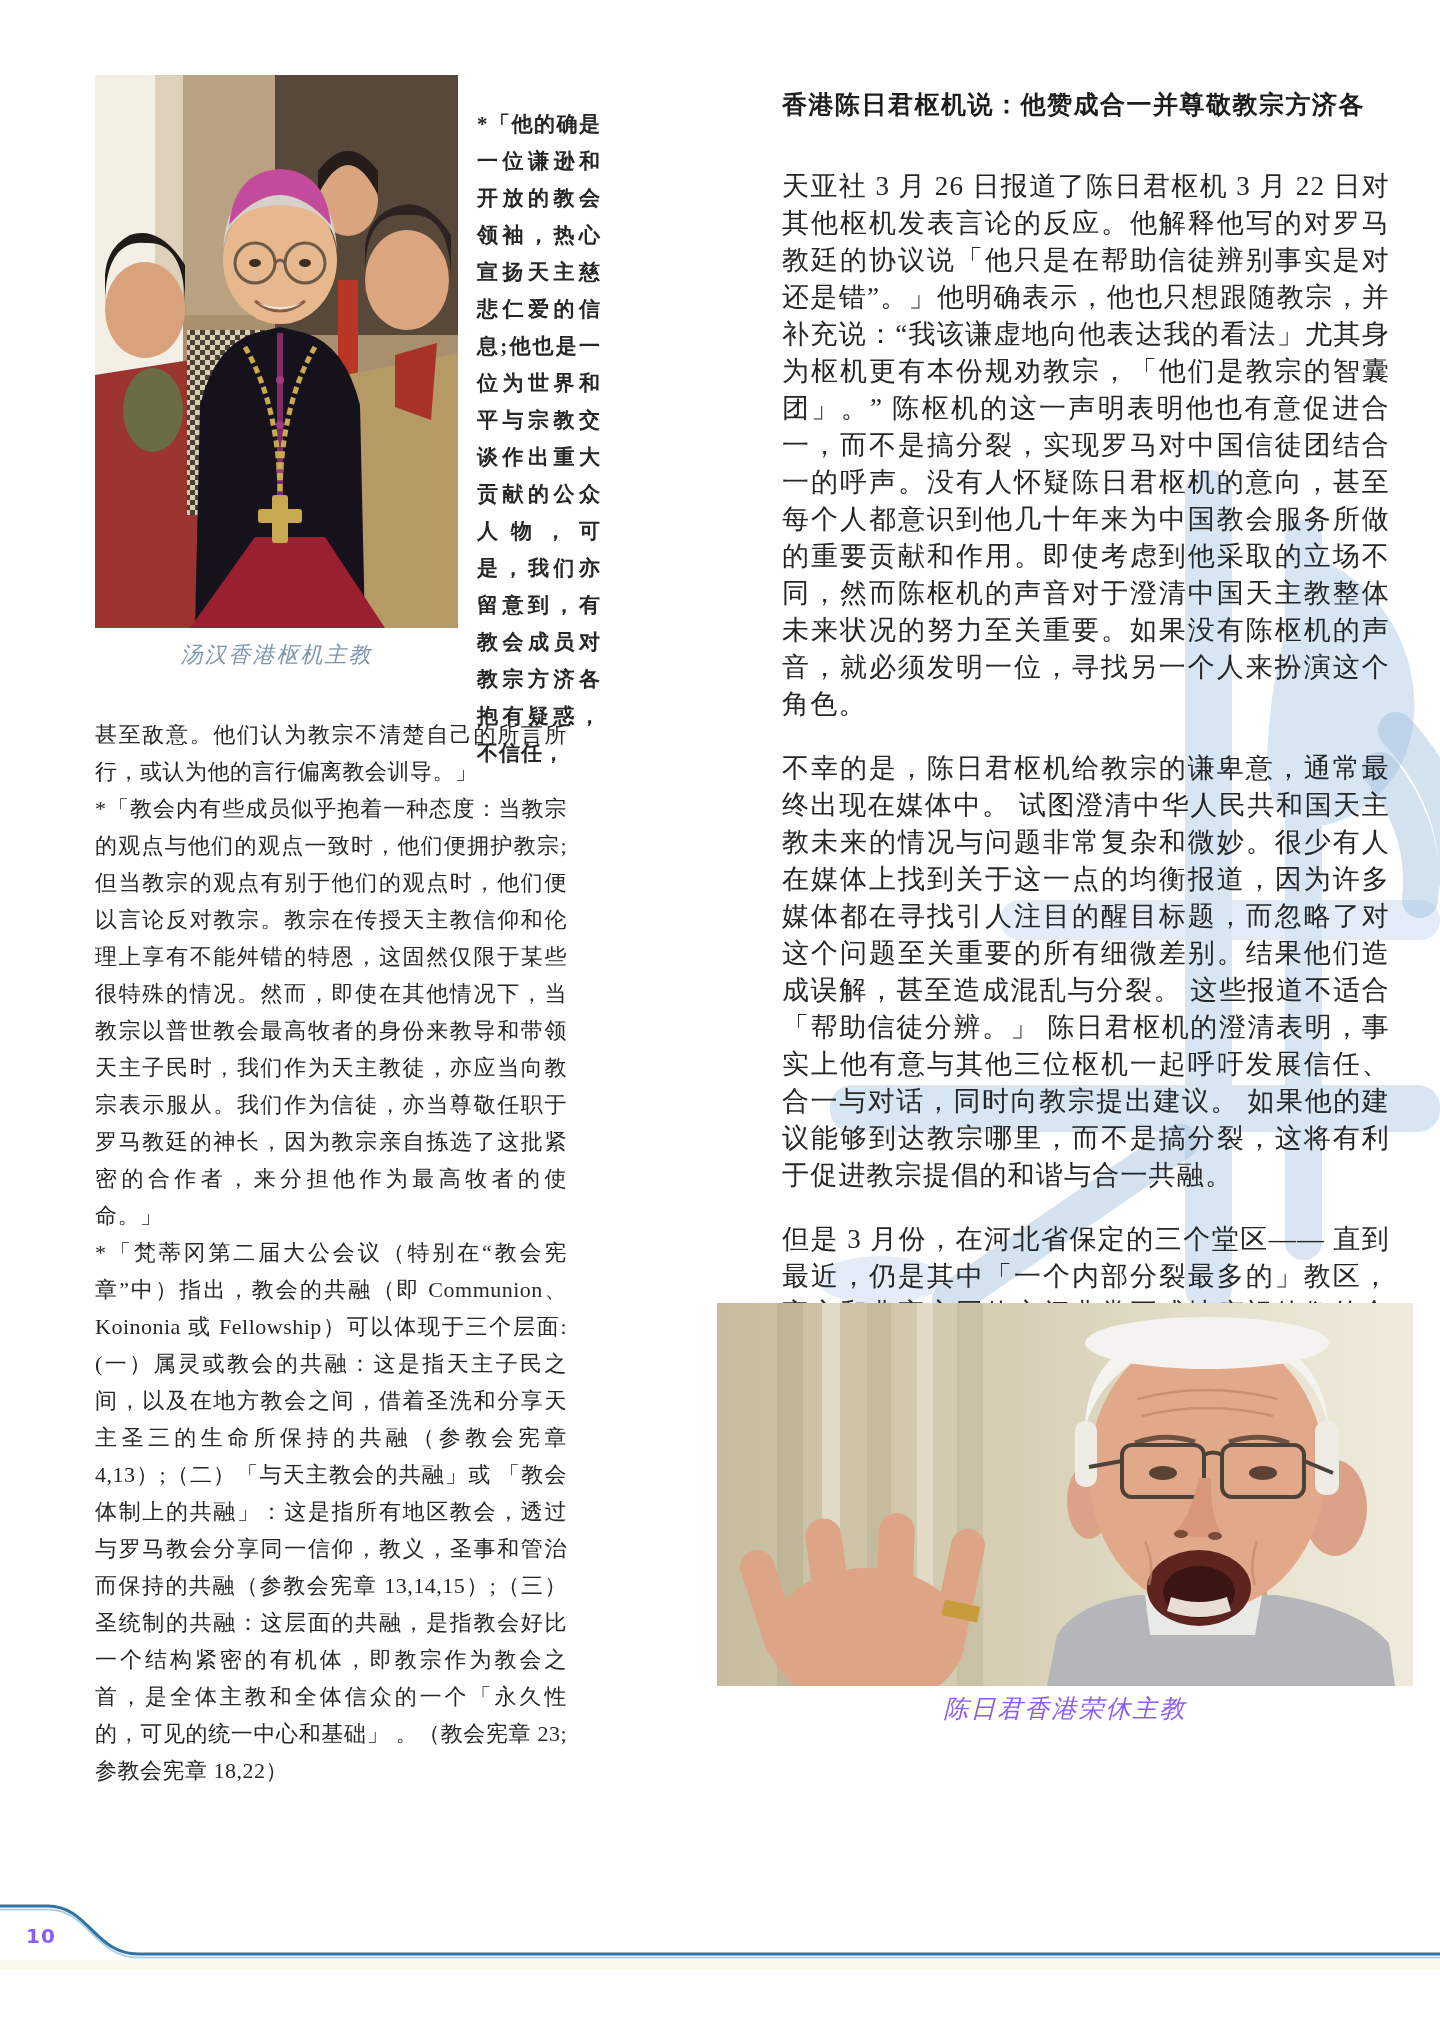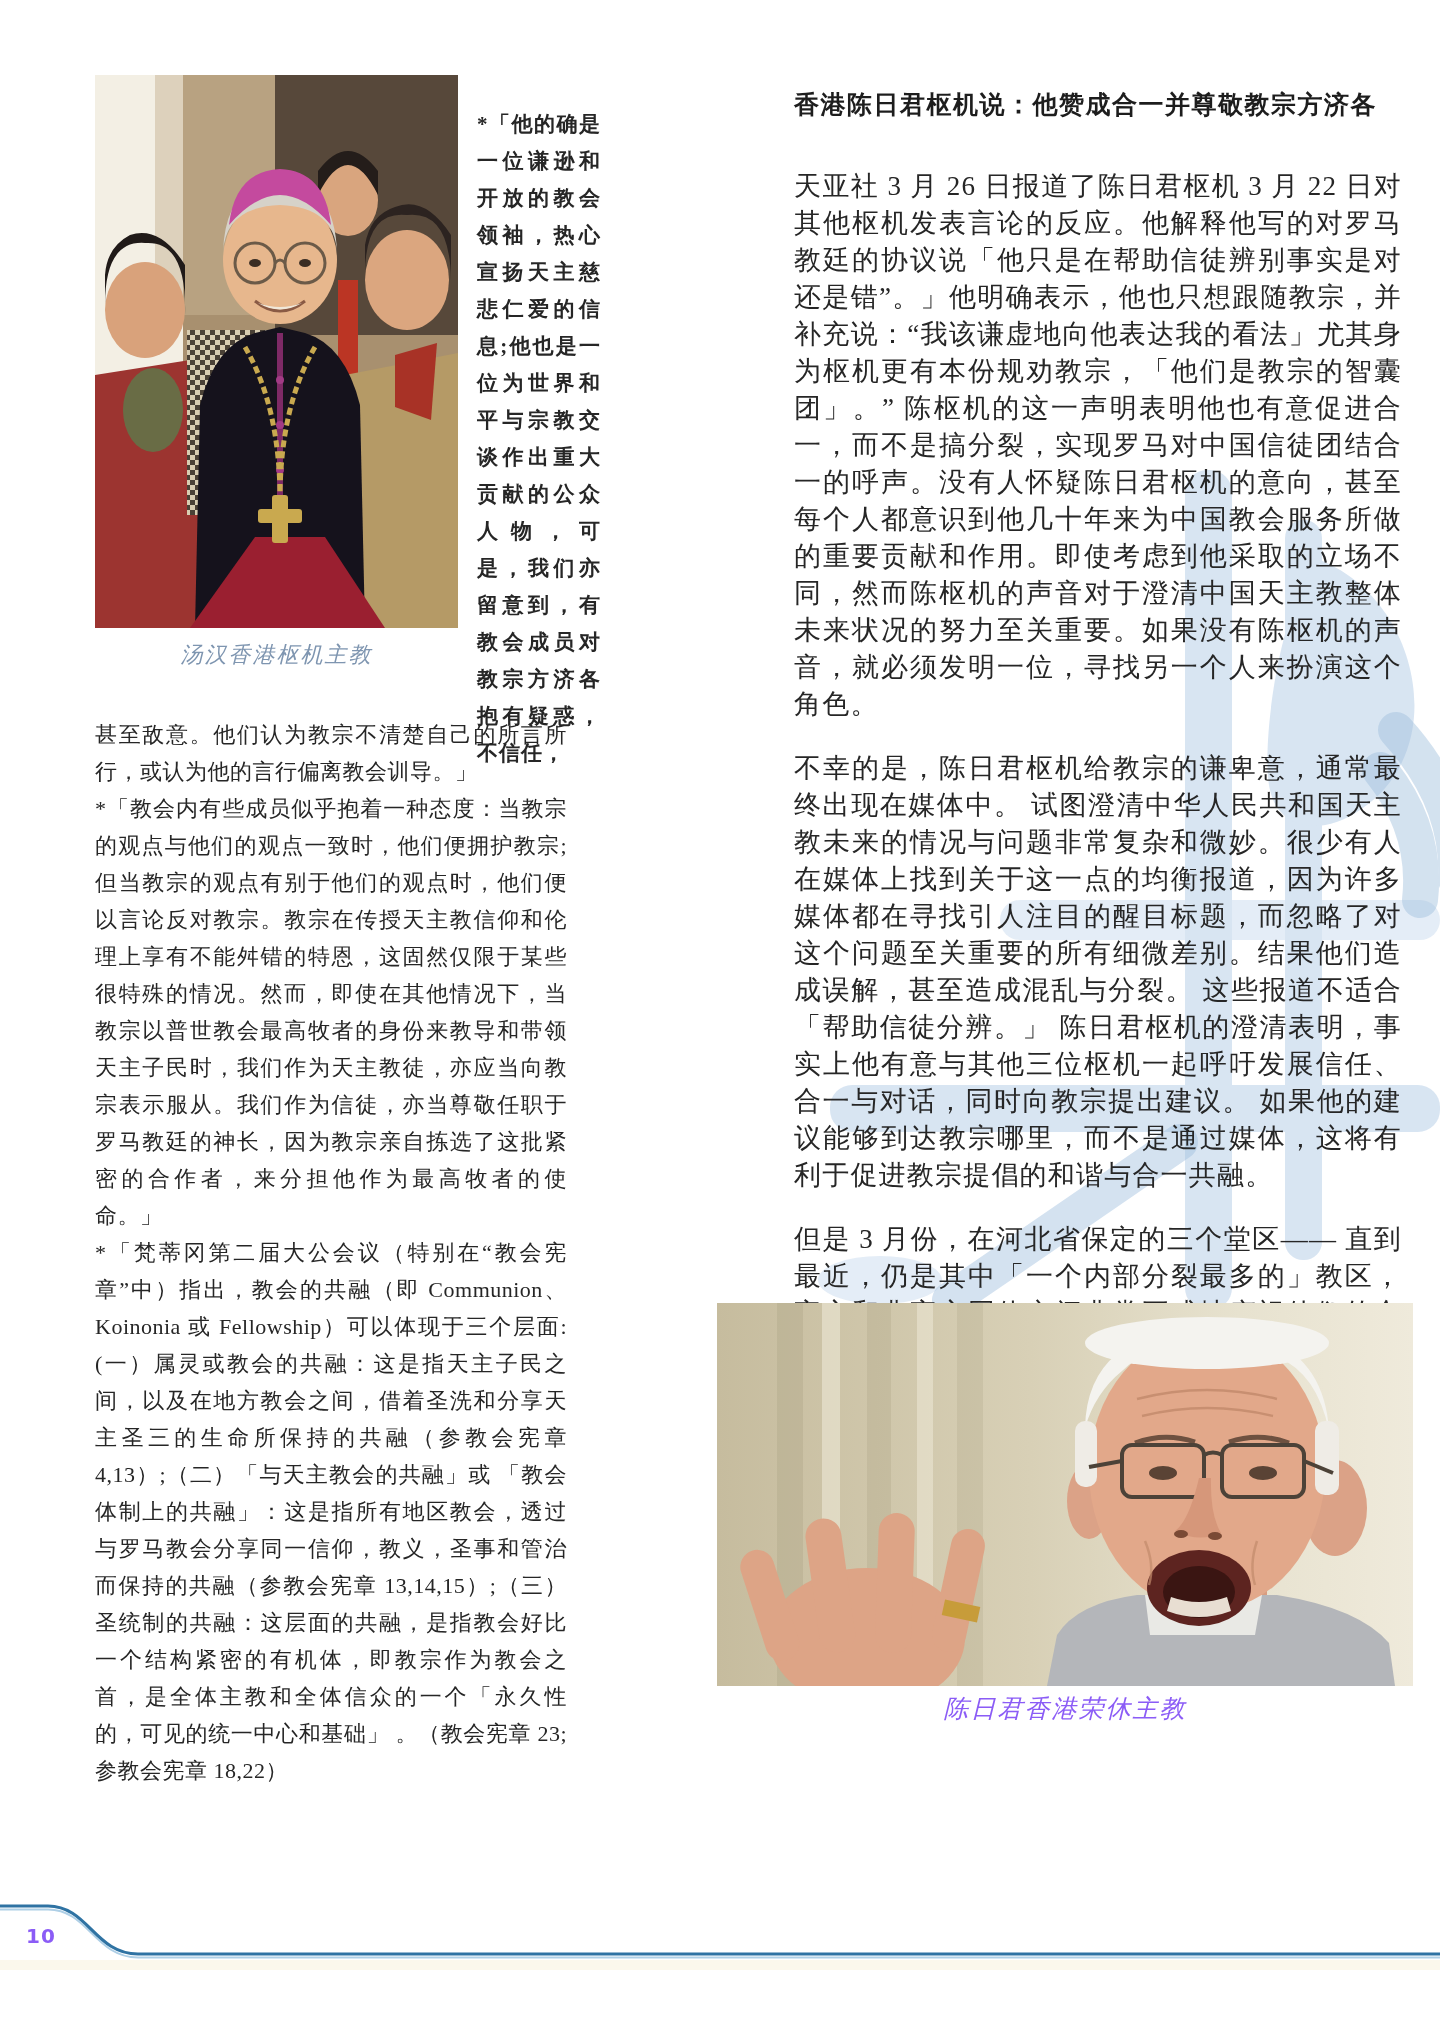--- a/index.html
+++ b/index.html
@@ -15,21 +15,21 @@
   #tong-photo{left:95px;top:75px;width:363px;height:553px;z-index:2;overflow:hidden;}
   #tong-photo svg{display:block;width:100%;height:100%;}
   #tong-sidebar{left:477px;top:106px;width:124px;z-index:2;
     font-size:21px;line-height:37px;letter-spacing:1px;text-align:justify;text-justify:inter-ideograph;font-weight:bold;}
   #tong-caption{left:95px;top:640px;width:363px;text-align:center;z-index:2;
     font-style:italic;font-size:22px;letter-spacing:2px;color:#7e95b0;}
   #left-body{left:95px;top:716px;width:472px;z-index:2;
     font-size:22px;line-height:37px;letter-spacing:0.5px;text-align:justify;text-justify:inter-ideograph;}
   #left-body p{margin:0;}
   
-  #right-col{left:782px;top:88px;width:608px;z-index:2;margin-left:12px;}
+  #right-col{left:782px;top:88px;width:608px;z-index:2;}
   #article-heading{font-size:25px;font-weight:bold;letter-spacing:1.5px;color:#1d1d1d;
     margin:0 0 46px 0;line-height:34px;}
   .rc-p{font-size:27px;line-height:37px;letter-spacing:1.2px;text-align:justify;
     text-justify:inter-ideograph;margin:0 0 27px 0;}
   #zen-photo{left:717px;top:1303px;width:696px;height:383px;z-index:2;overflow:hidden;}
   #zen-photo svg{display:block;width:100%;height:100%;}
   #zen-caption{left:717px;top:1692px;width:696px;text-align:center;z-index:2;
     font-style:italic;font-size:25px;letter-spacing:2px;color:#8b5cf6;}
   
   #footer-rule{left:0;top:1898px;width:1440px;height:90px;z-index:1;}
@@ -113,21 +113,21 @@
 
 <div class="abs" id="left-body">
   <p>甚至敌意。他们认为教宗不清楚自己的所言所行，或认为他的言行偏离教会训导。」</p>
   <p>*「教会内有些成员似乎抱着一种态度：当教宗的观点与他们的观点一致时，他们便拥护教宗;但当教宗的观点有别于他们的观点时，他们便以言论反对教宗。教宗在传授天主教信仰和伦理上享有不能舛错的特恩，这固然仅限于某些很特殊的情况。然而，即使在其他情况下，当教宗以普世教会最高牧者的身份来教导和带领天主子民时，我们作为天主教徒，亦应当向教宗表示服从。我们作为信徒，亦当尊敬任职于罗马教廷的神长，因为教宗亲自拣选了这批紧密的合作者，来分担他作为最高牧者的使命。」</p>
   <p>*「梵蒂冈第二届大公会议（特别在“教会宪章”中）指出，教会的共融（即 Communion、Koinonia 或 Fellowship）可以体现于三个层面:(一）属灵或教会的共融：这是指天主子民之间，以及在地方教会之间，借着圣洗和分享天主圣三的生命所保持的共融（参教会宪章 4,13）;（二）「与天主教会的共融」或 「教会体制上的共融」：这是指所有地区教会，透过与罗马教会分享同一信仰，教义，圣事和管治而保持的共融（参教会宪章 13,14,15）;（三）圣统制的共融：这层面的共融，是指教会好比一个结构紧密的有机体，即教宗作为教会之首，是全体主教和全体信众的一个「永久性的，可见的统一中心和基础」 。（教会宪章 23;参教会宪章 18,22）</p>
 </div>
 
 <div class="abs" id="right-col">
   <h2 id="article-heading">香港陈日君枢机说：他赞成合一并尊敬教宗方济各</h2>
   <p class="rc-p">天亚社 3 月 26 日报道了陈日君枢机 3 月 22 日对其他枢机发表言论的反应。他解释他写的对罗马教廷的协议说「他只是在帮助信徒辨别事实是对还是错”。」他明确表示，他也只想跟随教宗，并补充说：“我该谦虚地向他表达我的看法」尤其身为枢机更有本份规劝教宗，「他们是教宗的智囊团」。”  陈枢机的这一声明表明他也有意促进合一，而不是搞分裂，实现罗马对中国信徒团结合一的呼声。没有人怀疑陈日君枢机的意向，甚至每个人都意识到他几十年来为中国教会服务所做的重要贡献和作用。即使考虑到他采取的立场不同，然而陈枢机的声音对于澄清中国天主教整体未来状况的努力至关重要。如果没有陈枢机的声音，就必须发明一位，寻找另一个人来扮演这个角色。</p>
-  <p class="rc-p">不幸的是，陈日君枢机给教宗的谦卑意，通常最终出现在媒体中。 试图澄清中华人民共和国天主教未来的情况与问题非常复杂和微妙。很少有人在媒体上找到关于这一点的均衡报道，因为许多媒体都在寻找引人注目的醒目标题，而忽略了对这个问题至关重要的所有细微差别。结果他们造成误解，甚至造成混乱与分裂。 这些报道不适合「帮助信徒分辨。」 陈日君枢机的澄清表明，事实上他有意与其他三位枢机一起呼吁发展信任、合一与对话，同时向教宗提出建议。 如果他的建议能够到达教宗哪里，而不是通过媒体，这将有利于促进教宗提倡的和谐与合一共融。</p>
+  <p class="rc-p">不幸的是，陈日君枢机给教宗的谦卑意，通常最终出现在媒体中。 试图澄清中华人民共和国天主教未来的情况与问题非常复杂和微妙。很少有人在媒体上找到关于这一点的均衡报道，因为许多媒体都在寻找引人注目的醒目标题，而忽略了对这个问题至关重要的所有细微差别。结果他们造成误解，甚至造成混乱与分裂。 这些报道不适合「帮助信徒分辨。」 陈日君枢机的澄清表明，事实上他有意与其他三位枢机一起呼吁发展信任、合一与对话，同时向教宗提出建议。 如果他的建议能够到达教宗哪里，而不是搞分裂，这将有利于促进教宗提倡的和谐与合一共融。</p>
   <p class="rc-p">但是 3 月份，在河北省保定的三个堂区—— 直到最近，仍是其中「一个内部分裂最多的」教区，官方和非官方团体之间非常正式地庆祝他们的合一共融。 您在后面会阅读非常重要的报道。</p>
 </div>
 
 <div class="abs" id="zen-photo">
   <svg viewBox="0 0 696 383" preserveAspectRatio="none">
     <defs>
       <linearGradient id="zbg" x1="0" y1="0" x2="1" y2="0">
         <stop offset="0" stop-color="#c6bc9e"></stop>
           <stop offset="0.45" stop-color="#d8d0b6"></stop>
         <stop offset="0.75" stop-color="#e7e2cf"></stop>

